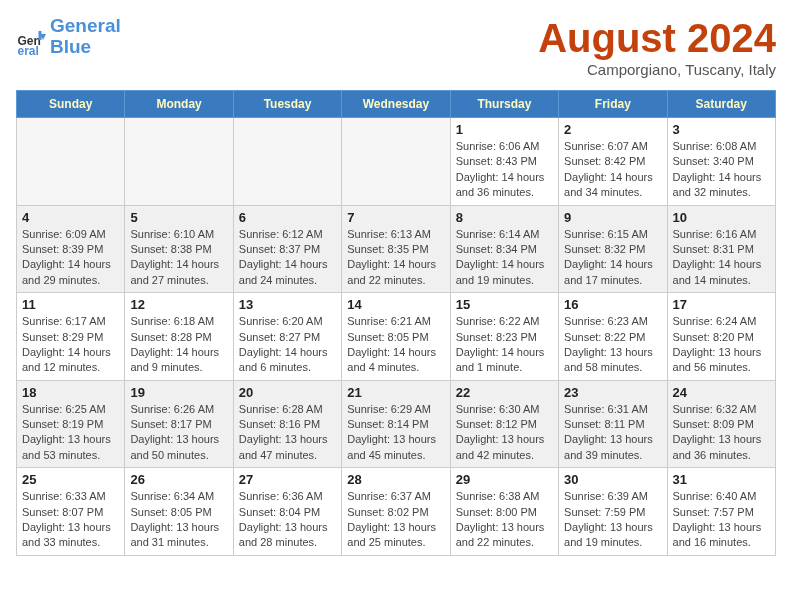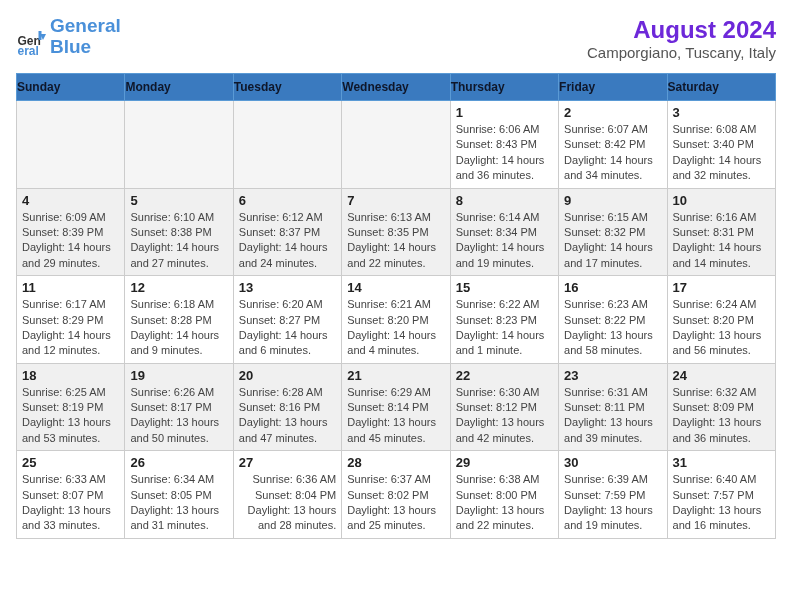--- a/index.html
+++ b/index.html
@@ -31,40 +31,40 @@
       color: #4a90d9;
     }
     .logo-icon {
       width: 30px;
       height: 30px;
     }
     .title-block {
       text-align: right;
     }
     .month-year {
-      font-size: 24px;
+      font-size: 40px;
       font-weight: bold;
-      color: #6d28d9;
+      color: #c2410c;
     }
     .location {
       font-size: 15px;
       color: #555;
     }
     table {
       width: 100%;
       border-collapse: collapse;
       table-layout: fixed;
     }
     th {
       background-color: #3a7abf;
-      color: #0f172a;
+      color: #fef9c3;
       font-size: 12px;
       font-weight: bold;
-      padding: 6px 0;
-      text-align: left;
+      padding: 6px 16px;
+      text-align: center;
       border: 1px solid #5a9ad5;
     }
     td {
       border: 1px solid #ccc;
       vertical-align: top;
       padding: 4px 5px;
       font-size: 10px;
       color: #333;
       height: 85px;
       background: #fff;
@@ -221,21 +221,21 @@
         <td>
           <span class="day-num">13</span>
           <div class="day-info" style="white-space: pre-line;">Sunrise: 6:20 AM
 Sunset: 8:27 PM
 Daylight: 14 hours
 and 6 minutes.</div>
         </td>
         <td>
           <span class="day-num">14</span>
           <div class="day-info" style="white-space: pre-line;">Sunrise: 6:21 AM
-Sunset: 8:20 PM
+Sunset: 8:05 PM
 Daylight: 14 hours
 and 4 minutes.</div>
         </td>
         <td>
           <span class="day-num">15</span>
           <div class="day-info" style="white-space: pre-line;">Sunrise: 6:22 AM
 Sunset: 8:23 PM
 Daylight: 14 hours
 and 1 minute.</div>
         </td>
@@ -315,21 +315,21 @@
         </td>
         <td>
           <span class="day-num">26</span>
           <div class="day-info" style="white-space: pre-line;">Sunrise: 6:34 AM
 Sunset: 8:05 PM
 Daylight: 13 hours
 and 31 minutes.</div>
         </td>
         <td>
           <span class="day-num">27</span>
-          <div class="day-info" style="white-space: pre-line; text-align: right;">Sunrise: 6:36 AM
+          <div class="day-info" style="white-space: pre-line;">Sunrise: 6:36 AM
 Sunset: 8:04 PM
 Daylight: 13 hours
 and 28 minutes.</div>
         </td>
         <td>
           <span class="day-num">28</span>
           <div class="day-info" style="white-space: pre-line;">Sunrise: 6:37 AM
 Sunset: 8:02 PM
 Daylight: 13 hours
 and 25 minutes.</div>

